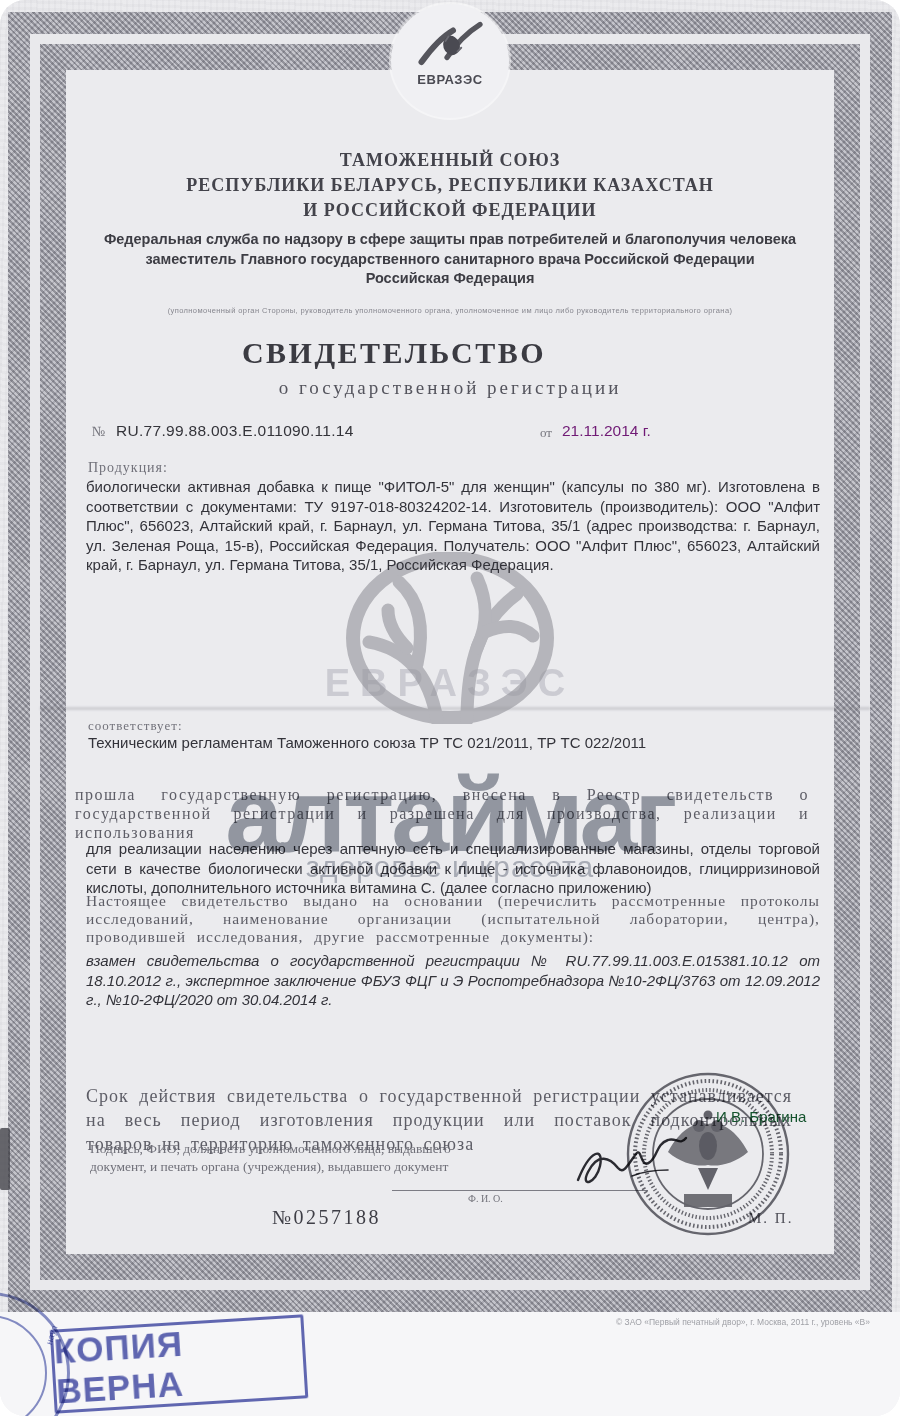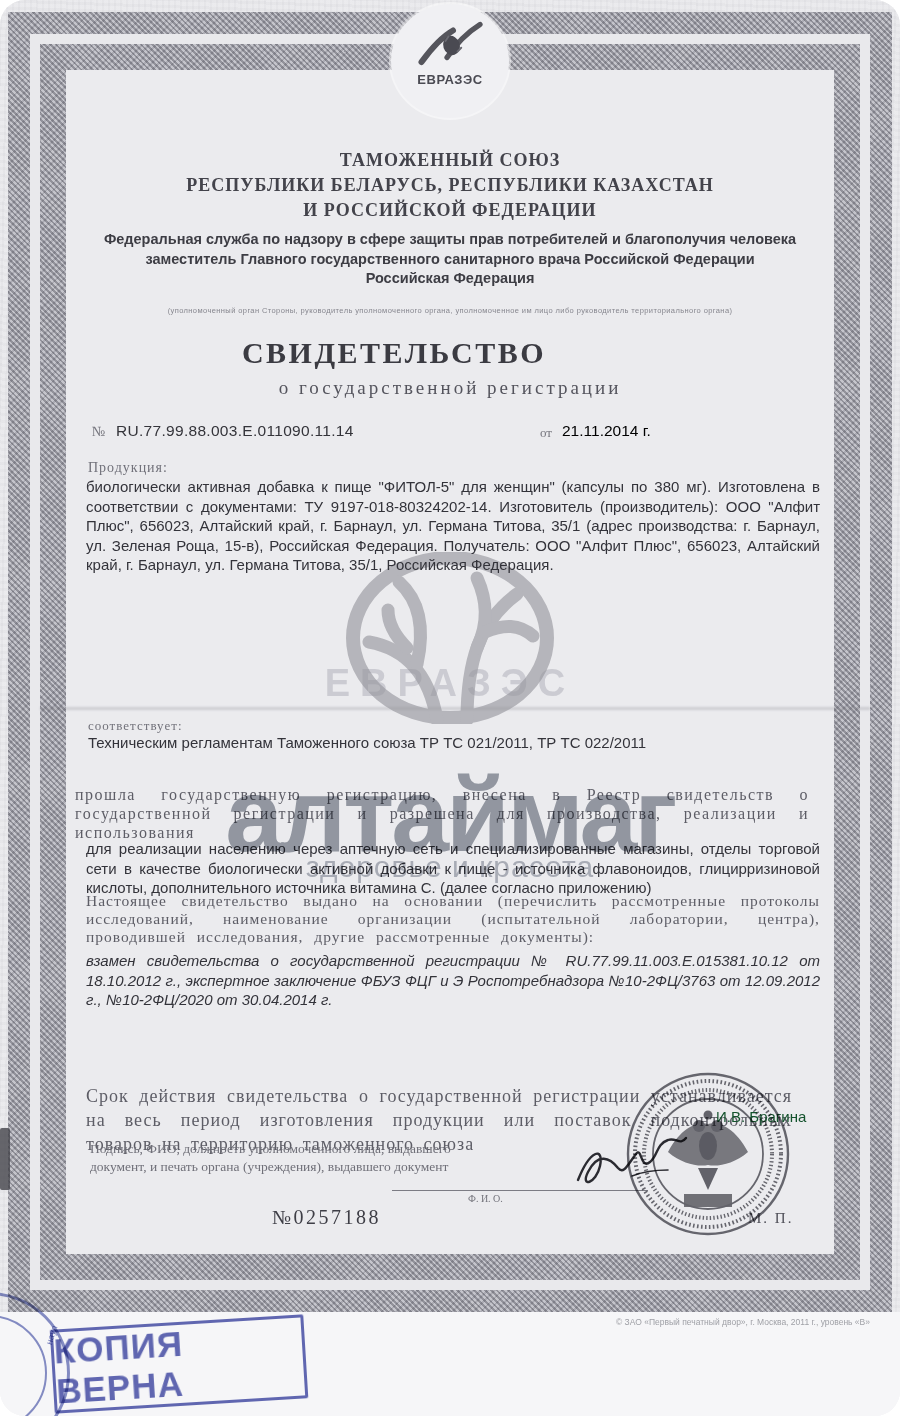--- a/index.html
+++ b/index.html
@@ -51,21 +51,21 @@
     font-size:7.5px;letter-spacing:.4px;color:#86868e;filter:blur(.6px);white-space:nowrap;overflow:hidden;
   }
   .title-main{position:absolute;left:0;width:788px;top:336px;text-align:center;
     font-family:"Liberation Serif",serif;font-weight:bold;font-size:30px;letter-spacing:2.5px;color:#3b3b42;}
   .title-sub{position:absolute;left:0;width:900px;top:377px;text-align:center;
     font-family:"Liberation Serif",serif;font-size:19px;letter-spacing:3px;color:#54545d;}
   
   .num-label{position:absolute;left:92px;top:424px;font-family:"Liberation Serif",serif;font-size:14px;color:#75757d;}
   .num-value{position:absolute;left:116px;top:422px;font-size:15.5px;font-weight:500;letter-spacing:.3px;color:#34343a;}
   .date-label{position:absolute;left:540px;top:425px;font-family:"Liberation Serif",serif;font-size:13px;color:#75757d;}
-  .date-value{position:absolute;left:562px;top:422px;font-size:15.5px;font-weight:500;color:#000000;}
+  .date-value{position:absolute;left:562px;top:422px;font-size:15.5px;font-weight:500;color:#701a75;}
   
   .p-label{position:absolute;font-family:"Liberation Serif",serif;font-size:14px;letter-spacing:1px;color:#71717a;}
   .p-sans{position:absolute;font-size:15px;line-height:19.6px;color:#33333a;text-align:justify;}
   .p-serif{position:absolute;font-family:"Liberation Serif",serif;color:#5d5d66;text-align:justify;}
   .product-label{left:88px;top:460px;}
   .product-text{left:86px;top:477px;width:734px;}
   .conf-label{left:88px;top:718px;font-size:13px;}
   .conf-text{left:88px;top:733px;width:720px;text-align:left;}
   .reg-statement{left:75px;top:785px;width:734px;font-size:16px;line-height:19px;letter-spacing:1.5px;word-spacing:10px;}
   .usage-text{left:86px;top:839px;width:734px;}

